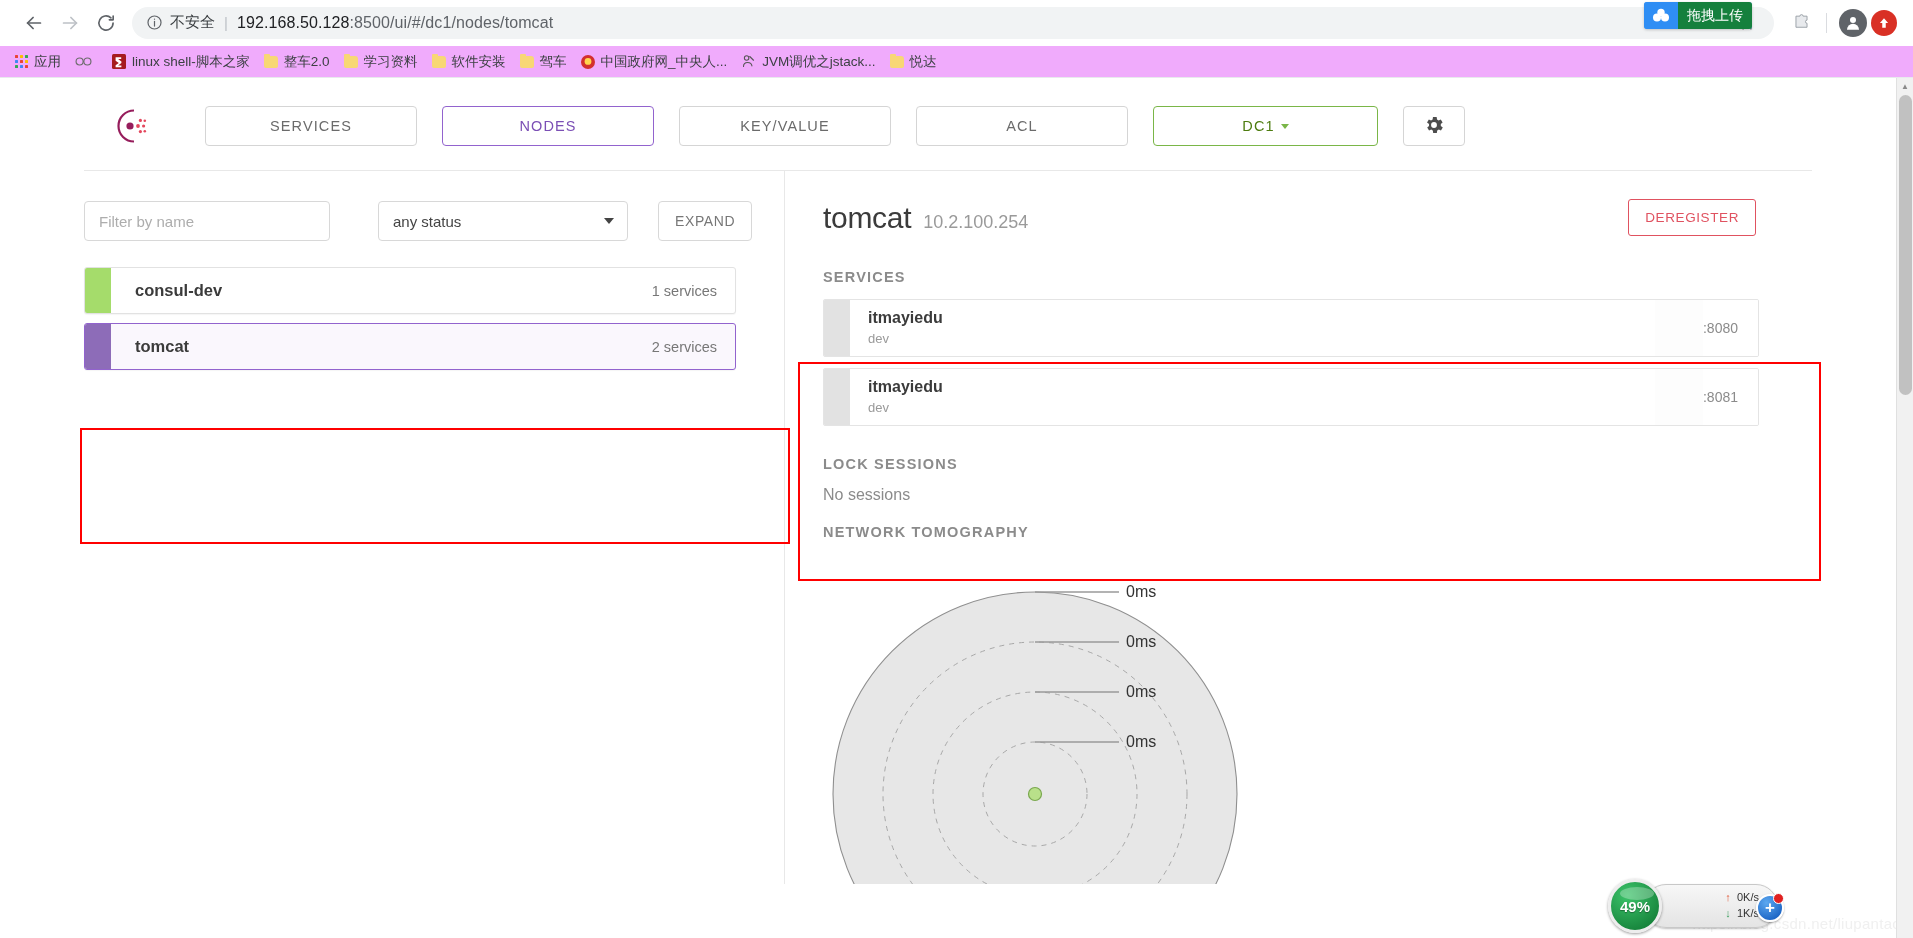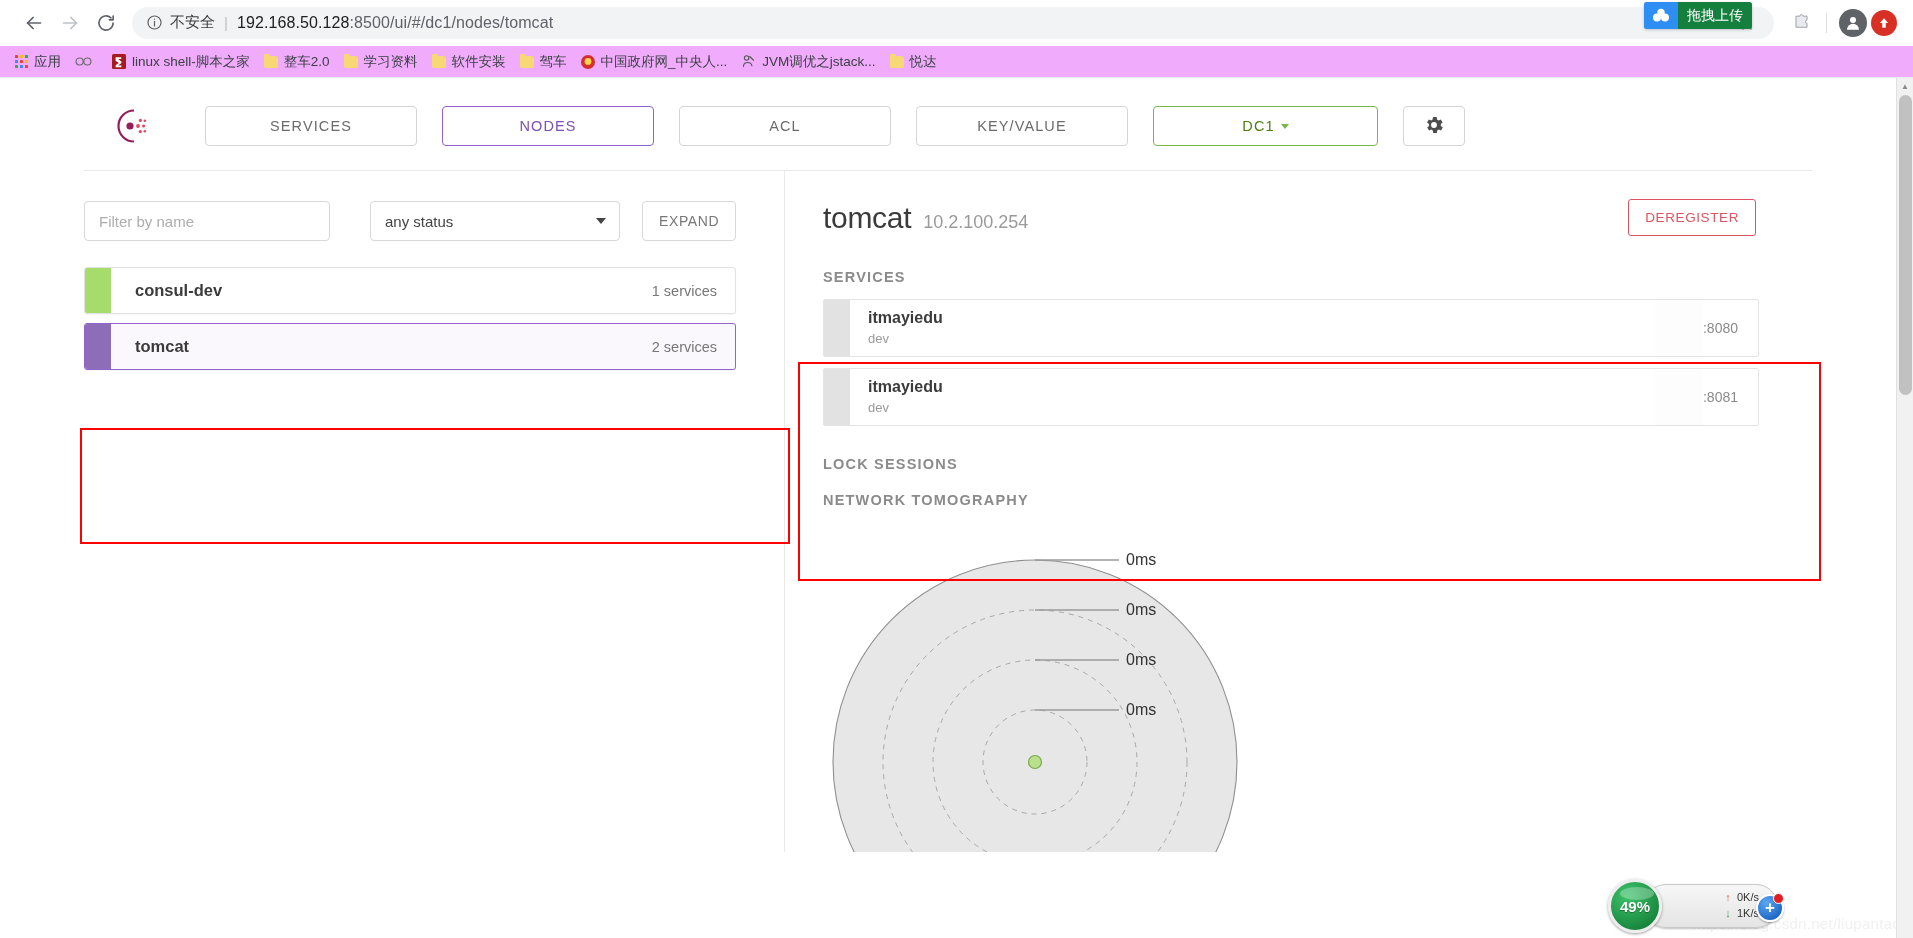--- a/index.html
+++ b/index.html
@@ -140,21 +140,21 @@
 
   
   #consul-body { display: flex; margin: 0 84px; }
   #left-col { width: 700px; padding-top: 30px; padding-right: 22px; position:relative; }
   #right-col {
     flex: 1; padding-top: 30px; padding-left: 38px;
     border-left: 1px solid #e8e8e8; min-height: 640px; position:relative;
   }
 
   
-  #filters { display: flex; align-items: center; gap: 0; }
+  #filters { display: flex; align-items: center; gap: 8px; }
   #filter-input {
     width: 246px; height: 40px; border: 1px solid #d8d8d8; border-radius: 4px;
     padding: 0 14px; font-size: 15px; color: #333; outline: none;
     font-family: "Liberation Sans", sans-serif; background:#fff;
   }
   #filter-input::placeholder { color: #adadad; }
   #status-select {
     position: relative; margin-left: 40px;
     width: 250px; height: 40px; border: 1px solid #d8d8d8; border-radius: 4px;
     display: flex; align-items: center; padding: 0 14px;
@@ -481,24 +481,24 @@
         </svg>
       </div>
 
       <div class="nav-tab">
         <span>SERVICES</span>
       </div>
       <div class="nav-tab active">
         <span>NODES</span>
       </div>
       <div class="nav-tab">
+        <span>KEY/VALUE</span>
+      </div>
+      <div class="nav-tab">
         <span>ACL</span>
-      </div>
-      <div class="nav-tab">
-        <span>KEY/VALUE</span>
       </div>
       <div class="nav-tab dc">
         <span>DC1</span>
         <span class="caret-down"></span>
       </div>
       <div class="nav-tab gear">
         <span>
           <svg width="22" height="22" viewBox="0 0 24 24" fill="#4d4d4d">
               <path d="M19.4 13a7.6 7.6 0 0 0 0-2l2-1.6-2-3.4-2.4 1a7.6 7.6 0 0 0-1.7-1l-.4-2.6h-4l-.4 2.6c-.6.2-1.2.6-1.7 1l-2.4-1-2 3.4L6.6 11a7.6 7.6 0 0 0 0 2l-2 1.6 2 3.4 2.4-1c.5.4 1.1.8 1.7 1l.4 2.6h4l.4-2.6c.6-.2 1.2-.6 1.7-1l2.4 1 2-3.4zM12 15.2A3.2 3.2 0 1 1 12 8.8a3.2 3.2 0 0 1 0 6.4z"></path>
             </svg>
@@ -561,20 +561,21 @@
             <div class="svc-bar"></div>
             <div class="svc-main">
               <span class="svc-name">itmayiedu</span>
               <span class="svc-tag">dev</span>
             </div>
             <div class="svc-port">:8081</div>
           </div>
         </div>
 
         <div class="section-label" style="margin-top:30px">LOCK SESSIONS</div>
+        <div id="no-sessions">No sessions</div>
         <div class="section-label" style="margin-top:20px">NETWORK TOMOGRAPHY</div>
 
         <div id="tomography">
           <svg id="tomo-svg" width="760" height="330" viewBox="0 0 760 330">
 
             <circle cx="212" cy="240" r="202" fill="#e7e7e7" stroke="#8f8f8f" stroke-width="1.1"></circle>
 
             <circle cx="212" cy="240" r="152" fill="none" stroke="#a8a8a8" stroke-width="1" stroke-dasharray="5 5"></circle>
             <circle cx="212" cy="240" r="102" fill="none" stroke="#a8a8a8" stroke-width="1" stroke-dasharray="5 5"></circle>
             <circle cx="212" cy="240" r="52" fill="none" stroke="#a8a8a8" stroke-width="1" stroke-dasharray="5 5"></circle>

